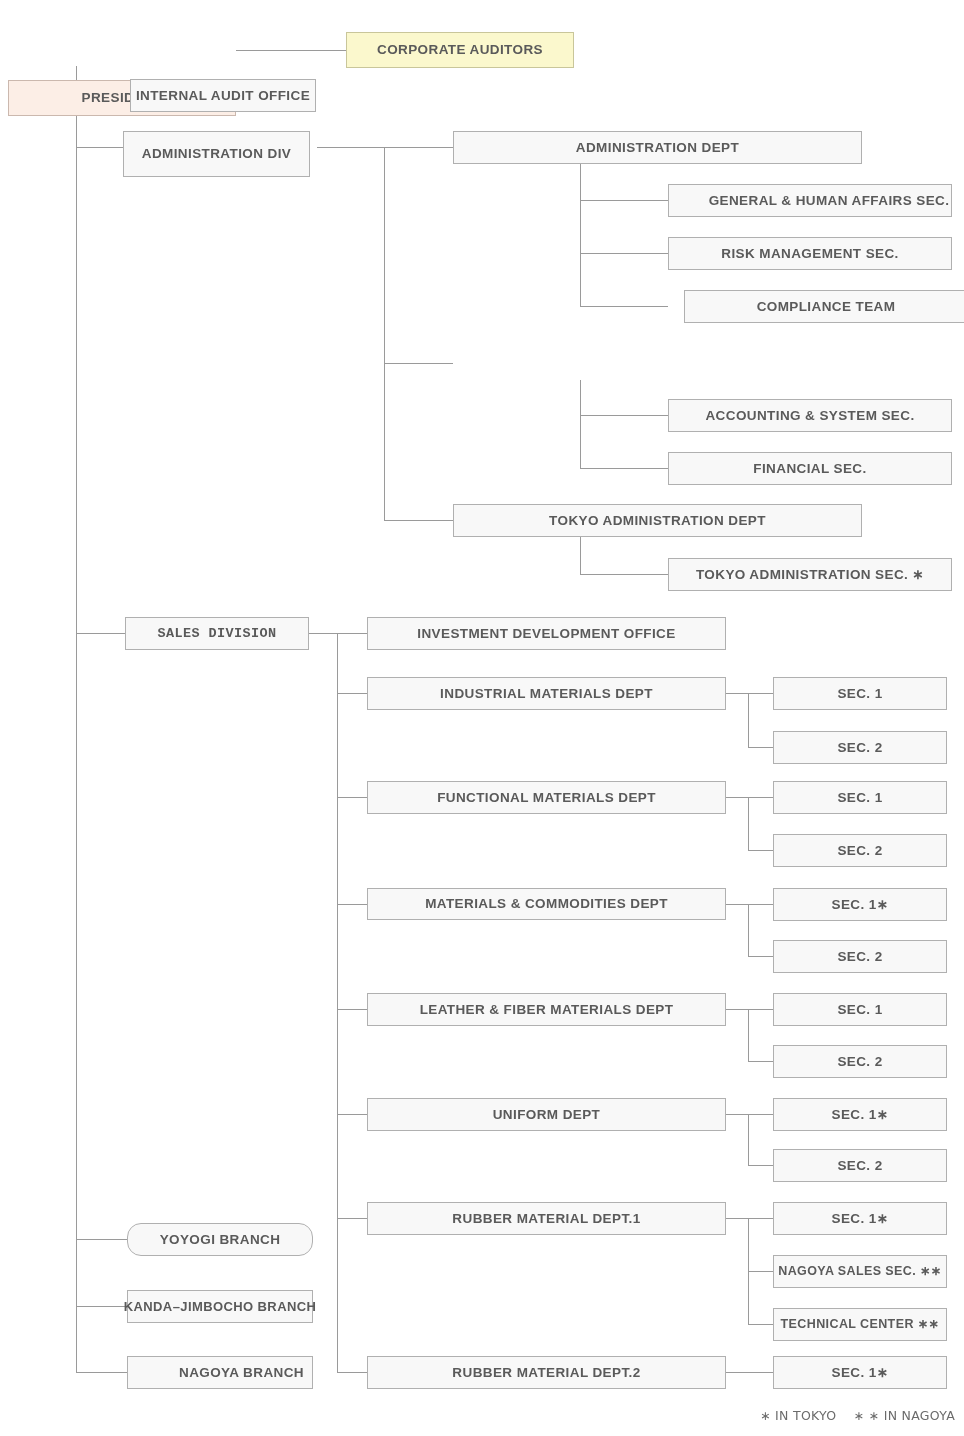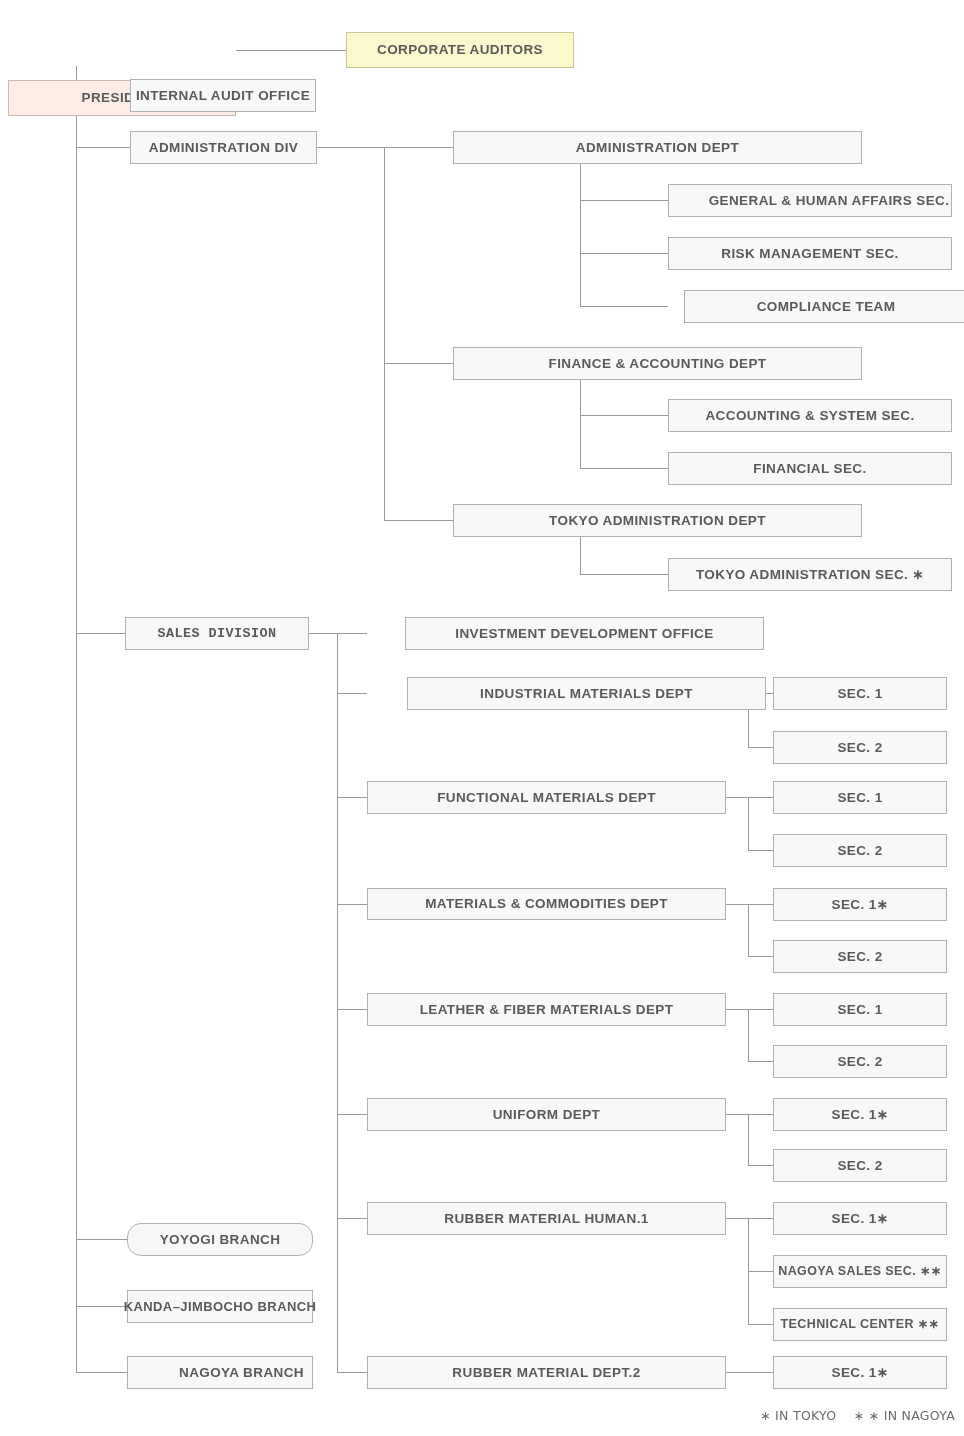--- a/index.html
+++ b/index.html
@@ -115,65 +115,64 @@
   <div class="ln h" style="left:748px;top:1324px;width:25px;"></div>
 
   <div class="ln h" style="left:726px;top:1372px;width:47px;"></div>
 
   <div class="node president" style="left:8px;top:32px;width:228px;height:36px;margin-top:48px;">PRESIDENT</div>
 
   <div class="node auditors" style="left:346px;top:32px;width:228px;height:36px;">CORPORATE  AUDITORS</div>
 
   <div class="node" style="left:130px;top:79px;width:186px;height:33px;">INTERNAL AUDIT OFFICE</div>
 
-  <div class="node" style="left:130px;top:131px;width:187px;height:33px;">ADMINISTRATION DIV</div>
+  <div class="node" style="left:123px;top:131px;width:187px;height:46px;">ADMINISTRATION DIV</div>
 
   <div class="node" style="left:453px;top:131px;width:409px;height:33px;">ADMINISTRATION DEPT</div>
 
   <div class="node" style="left:668px;top:184px;width:284px;height:33px;padding-left:38px;">GENERAL &amp; HUMAN AFFAIRS SEC.</div>
 
   <div class="node" style="left:668px;top:237px;width:284px;height:33px;">RISK MANAGEMENT SEC.</div>
 
   <div class="node" style="left:684px;top:290px;width:284px;height:33px;">COMPLIANCE TEAM</div>
 
-  <div class="node" style="left:453px;top:347px;width:409px;height:33px;">FINANCE &amp; ACCOUNTING DEPT</div>
 
   <div class="node" style="left:668px;top:399px;width:284px;height:33px;">ACCOUNTING &amp; SYSTEM SEC.</div>
 
   <div class="node" style="left:668px;top:452px;width:284px;height:33px;">FINANCIAL SEC.</div>
 
   <div class="node" style="left:453px;top:504px;width:409px;height:33px;">TOKYO ADMINISTRATION DEPT</div>
 
   <div class="node" style="left:668px;top:558px;width:284px;height:33px;">TOKYO ADMINISTRATION SEC. ∗</div>
 
   <div class="node" style="left:125px;top:617px;width:184px;height:33px;font-family:Liberation Mono, monospace;">SALES DIVISION</div>
 
-  <div class="node" style="left:367px;top:617px;width:359px;height:33px;margin-left:38px;">INVESTMENT DEVELOPMENT OFFICE</div>
+  <div class="node" style="left:367px;top:617px;width:359px;height:33px;">INVESTMENT DEVELOPMENT OFFICE</div>
 
-  <div class="node" style="left:367px;top:677px;width:359px;height:33px;margin-left:40px;">INDUSTRIAL MATERIALS DEPT</div>
+  <div class="node" style="left:367px;top:677px;width:359px;height:33px;">INDUSTRIAL MATERIALS DEPT</div>
   <div class="node" style="left:773px;top:677px;width:174px;height:33px;">SEC. 1</div>
   <div class="node" style="left:773px;top:731px;width:174px;height:33px;">SEC. 2</div>
 
   <div class="node" style="left:367px;top:781px;width:359px;height:33px;">FUNCTIONAL MATERIALS DEPT</div>
   <div class="node" style="left:773px;top:781px;width:174px;height:33px;">SEC. 1</div>
   <div class="node" style="left:773px;top:834px;width:174px;height:33px;">SEC. 2</div>
 
   <div class="node" style="left:367px;top:888px;width:359px;height:32px;">MATERIALS &amp; COMMODITIES DEPT</div>
   <div class="node" style="left:773px;top:888px;width:174px;height:33px;">SEC. 1∗</div>
   <div class="node" style="left:773px;top:940px;width:174px;height:33px;">SEC. 2</div>
 
   <div class="node" style="left:367px;top:993px;width:359px;height:33px;">LEATHER &amp; FIBER MATERIALS DEPT</div>
   <div class="node" style="left:773px;top:993px;width:174px;height:33px;">SEC. 1</div>
   <div class="node" style="left:773px;top:1045px;width:174px;height:33px;">SEC. 2</div>
 
   <div class="node" style="left:367px;top:1098px;width:359px;height:33px;">UNIFORM DEPT</div>
   <div class="node" style="left:773px;top:1098px;width:174px;height:33px;">SEC. 1∗</div>
   <div class="node" style="left:773px;top:1149px;width:174px;height:33px;">SEC. 2</div>
 
-  <div class="node" style="left:367px;top:1202px;width:359px;height:33px;">RUBBER MATERIAL HUMAN.1</div>
+  <div class="node" style="left:367px;top:1202px;width:359px;height:33px;">RUBBER MATERIAL DEPT.1</div>
   <div class="node" style="left:773px;top:1202px;width:174px;height:33px;">SEC. 1∗</div>
   <div class="node" style="left:773px;top:1308px;width:174px;height:33px;font-size:12.5px;">TECHNICAL CENTER  ∗∗</div>
   <div class="node" style="left:773px;top:1255px;width:174px;height:33px;font-size:12.5px;">NAGOYA SALES SEC. ∗∗</div>
 
   <div class="node" style="left:367px;top:1356px;width:359px;height:33px;">RUBBER MATERIAL DEPT.2</div>
   <div class="node" style="left:773px;top:1356px;width:174px;height:33px;">SEC. 1∗</div>
 
   <div class="node" style="left:127px;top:1223px;width:186px;height:33px;border-radius:14px;">YOYOGI BRANCH</div>
   <div class="node" style="left:127px;top:1290px;width:186px;height:33px;font-size:13px;">KANDA–JIMBOCHO BRANCH</div>
   <div class="node" style="left:127px;top:1356px;width:186px;height:33px;padding-left:43px;">NAGOYA BRANCH</div>

